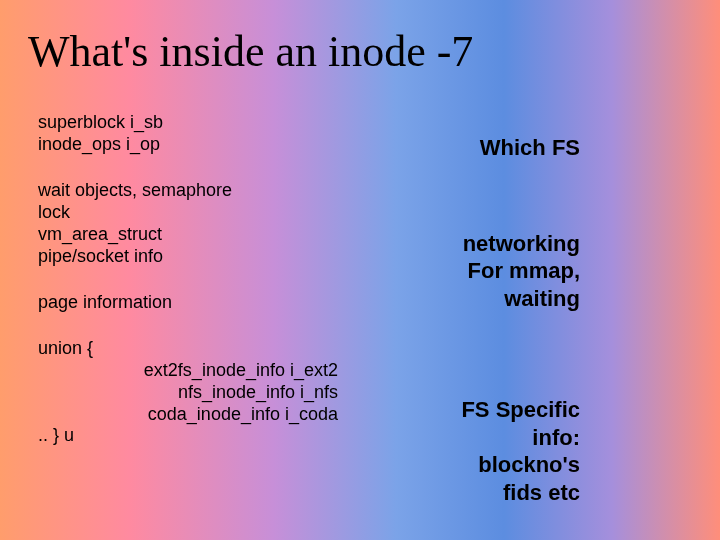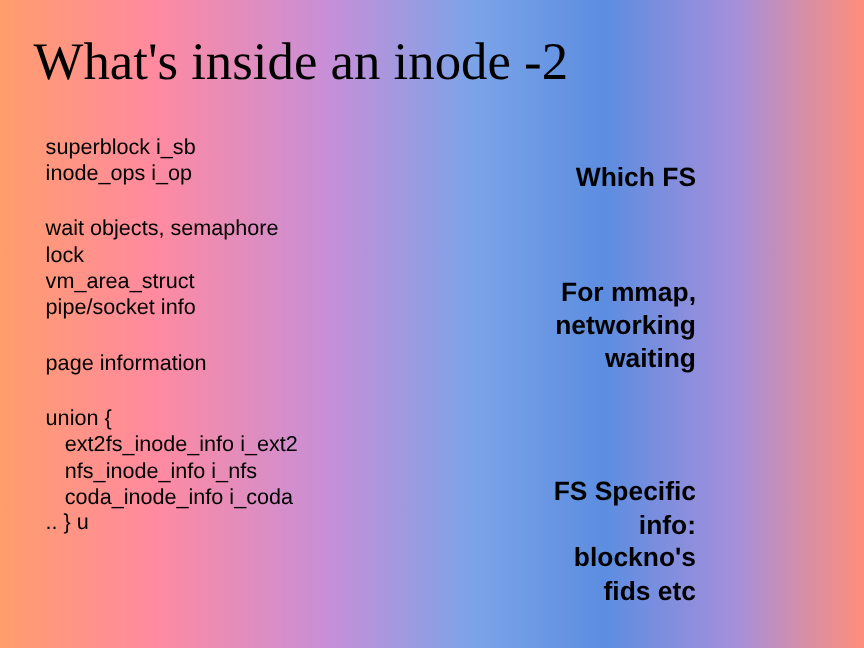--- a/index.html
+++ b/index.html
@@ -40,20 +40,21 @@
     width: 300px;
     font-size: 18px;
     line-height: 1.22;
     color: #000;
   }
   .left-col .block {
     margin-bottom: 24px;
   }
   .left-col .indent {
     padding-left: 16px;
+    text-align: right;
   }
   .right-col {
     position: absolute;
     left: 380px;
     top: 128px;
     width: 200px;
     font-size: 22px;
     line-height: 1.25;
     color: #000;
     text-align: right;
@@ -67,21 +68,21 @@
     bottom: 14px;
     font-size: 13px;
     color: #000;
   }
 </style>
 </head>
 <body>
 
 <div class="slide">
 
-  <div class="title">What's inside an inode -2</div>
+  <div class="title">What's inside an inode -7</div>
 
   <div class="left-col">
     <div class="block">
       <div>superblock i_sb</div>
       <div>inode_ops i_op</div>
     </div>
     <div class="block">
       <div>wait objects, semaphore</div>
       <div>lock</div>
       <div>vm_area_struct</div>
@@ -97,22 +98,22 @@
       <div class="indent">coda_inode_info i_coda</div>
       <div>.. } u</div>
     </div>
   </div>
 
   <div class="right-col">
     <div class="rblock1">
       <div>Which FS</div>
     </div>
     <div class="rblock2">
+      <div>networking</div>
       <div>For mmap,</div>
-      <div>networking</div>
       <div>waiting</div>
     </div>
     <div class="rblock3">
       <div>FS Specific</div>
       <div>info:</div>
       <div>blockno's</div>
       <div>fids etc</div>
     </div>
   </div>
 

